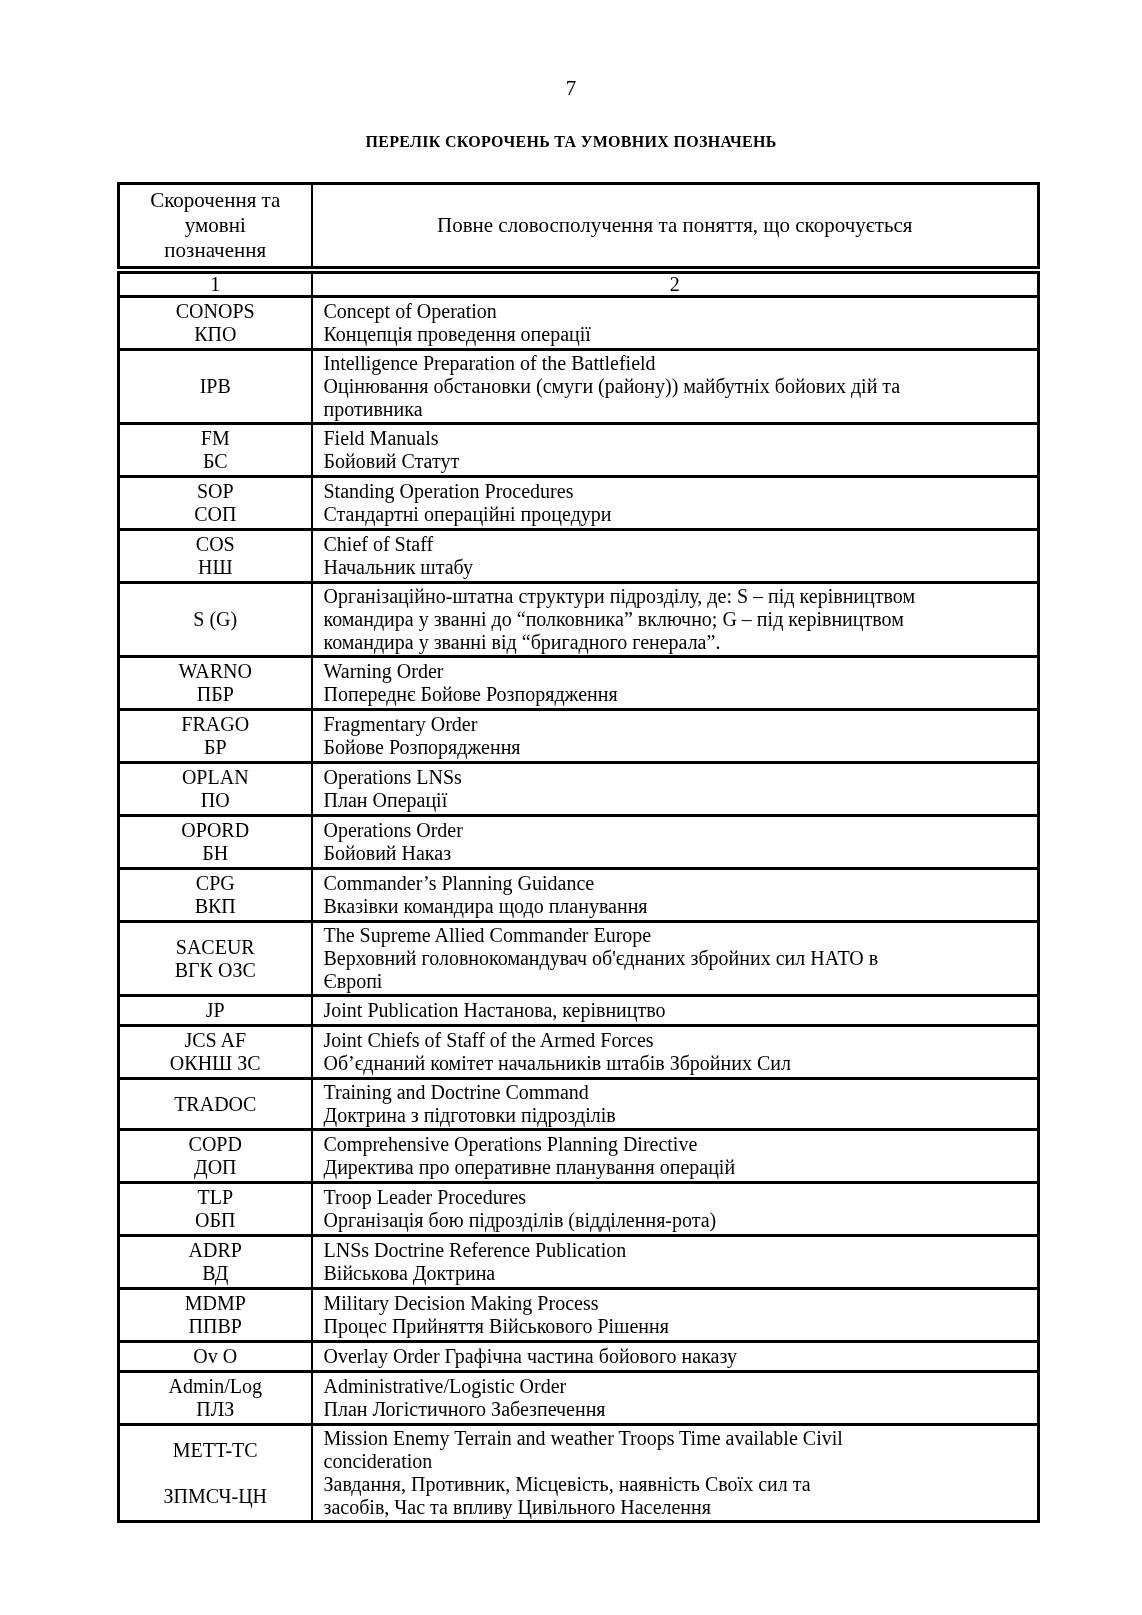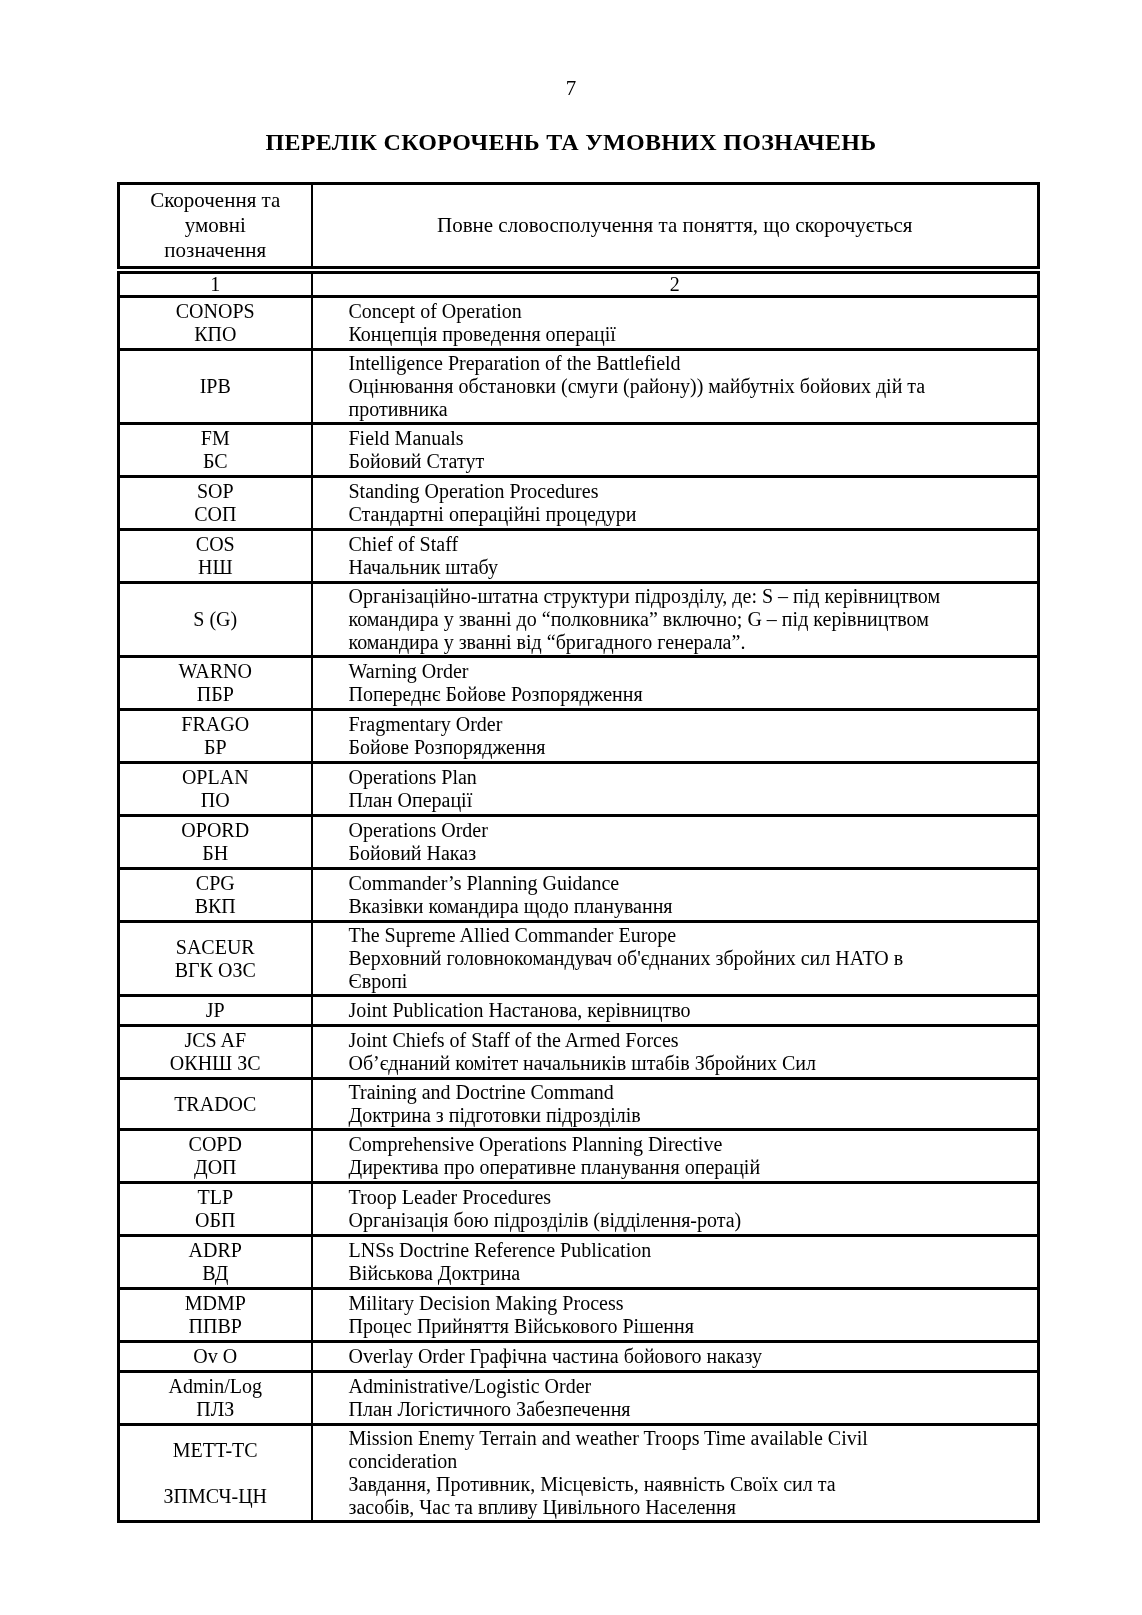--- a/index.html
+++ b/index.html
@@ -17,21 +17,21 @@
   }
   .page-number {
     text-align: center;
     padding-top: 76px;
     font-size: 21px;
     line-height: 24px;
   }
   .doc-title {
     text-align: center;
     margin: 29px 0 0 0;
-    font-size: 24px;
+    font-size: 16px;
     line-height: 26px;
     font-weight: bold;
     letter-spacing: 0.3px;
   }
   table.abbr-table {
     border-collapse: collapse;
     table-layout: fixed;
     width: 920px;
     margin: 27px 0 0 117px;
     border: 3px solid #000;
@@ -65,21 +65,21 @@
     padding: 2px 2px;
     margin-top: 36px;
   }
   .abbr-line { line-height: 23px; }
   .spread .abbr-line + .abbr-line { margin-top: 23px; }
   td.desc-cell {
     text-align: left;
     font-size: 20px;
     padding: 1px 8px 1px 11px;
   }
-  .desc-line { line-height: 23px; margin-left: 25px; }
+  .desc-line { line-height: 23px; }
 </style>
 </head>
 <body>
 
 <div class="page">
 
   <div class="page-number">7</div>
 
   <h1 class="doc-title">ПЕРЕЛІК СКОРОЧЕНЬ ТА УМОВНИХ ПОЗНАЧЕНЬ</h1>
 
@@ -182,21 +182,21 @@
             <div class="desc-line">Fragmentary Order</div>
             <div class="desc-line">Бойове Розпорядження</div>
           </td>
         </tr>
         <tr>
           <td class="abbr-cell">
             <div class="abbr-line">OPLAN</div>
             <div class="abbr-line">ПО</div>
           </td>
           <td class="desc-cell">
-            <div class="desc-line">Operations Plan</div>
+            <div class="desc-line">Operations LNSs</div>
             <div class="desc-line">План Операції</div>
           </td>
         </tr>
         <tr>
           <td class="abbr-cell">
             <div class="abbr-line">OPORD</div>
             <div class="abbr-line">БН</div>
           </td>
           <td class="desc-cell">
             <div class="desc-line">Operations Order</div>

